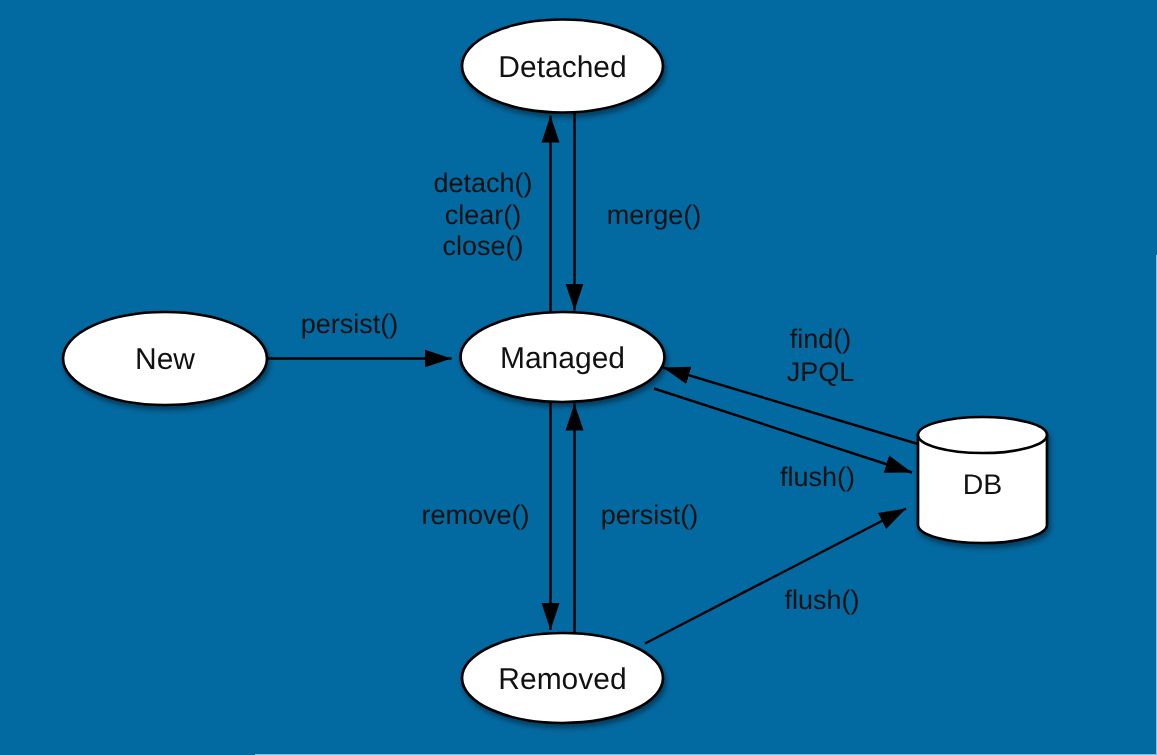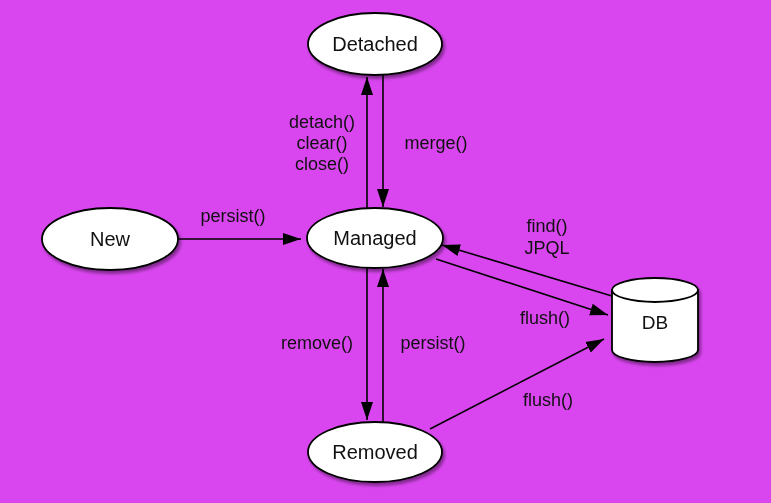--- a/index.html
+++ b/index.html
@@ -5,21 +5,21 @@
   html, body {
     margin: 0;
     padding: 0;
     background: #ffffff;
     font-family: "Liberation Sans", sans-serif;
   }
   .stage {
     position: relative;
     width: 771px;
     height: 503px;
-    background: #d946ef;
+    background: #0369a1;
     overflow: hidden;
   }
   svg { display: block; }
   .edge-line {
     stroke: #000000;
     stroke-width: 1.6;
     fill: none;
   }
   .node-shape {
     fill: #ffffff;

